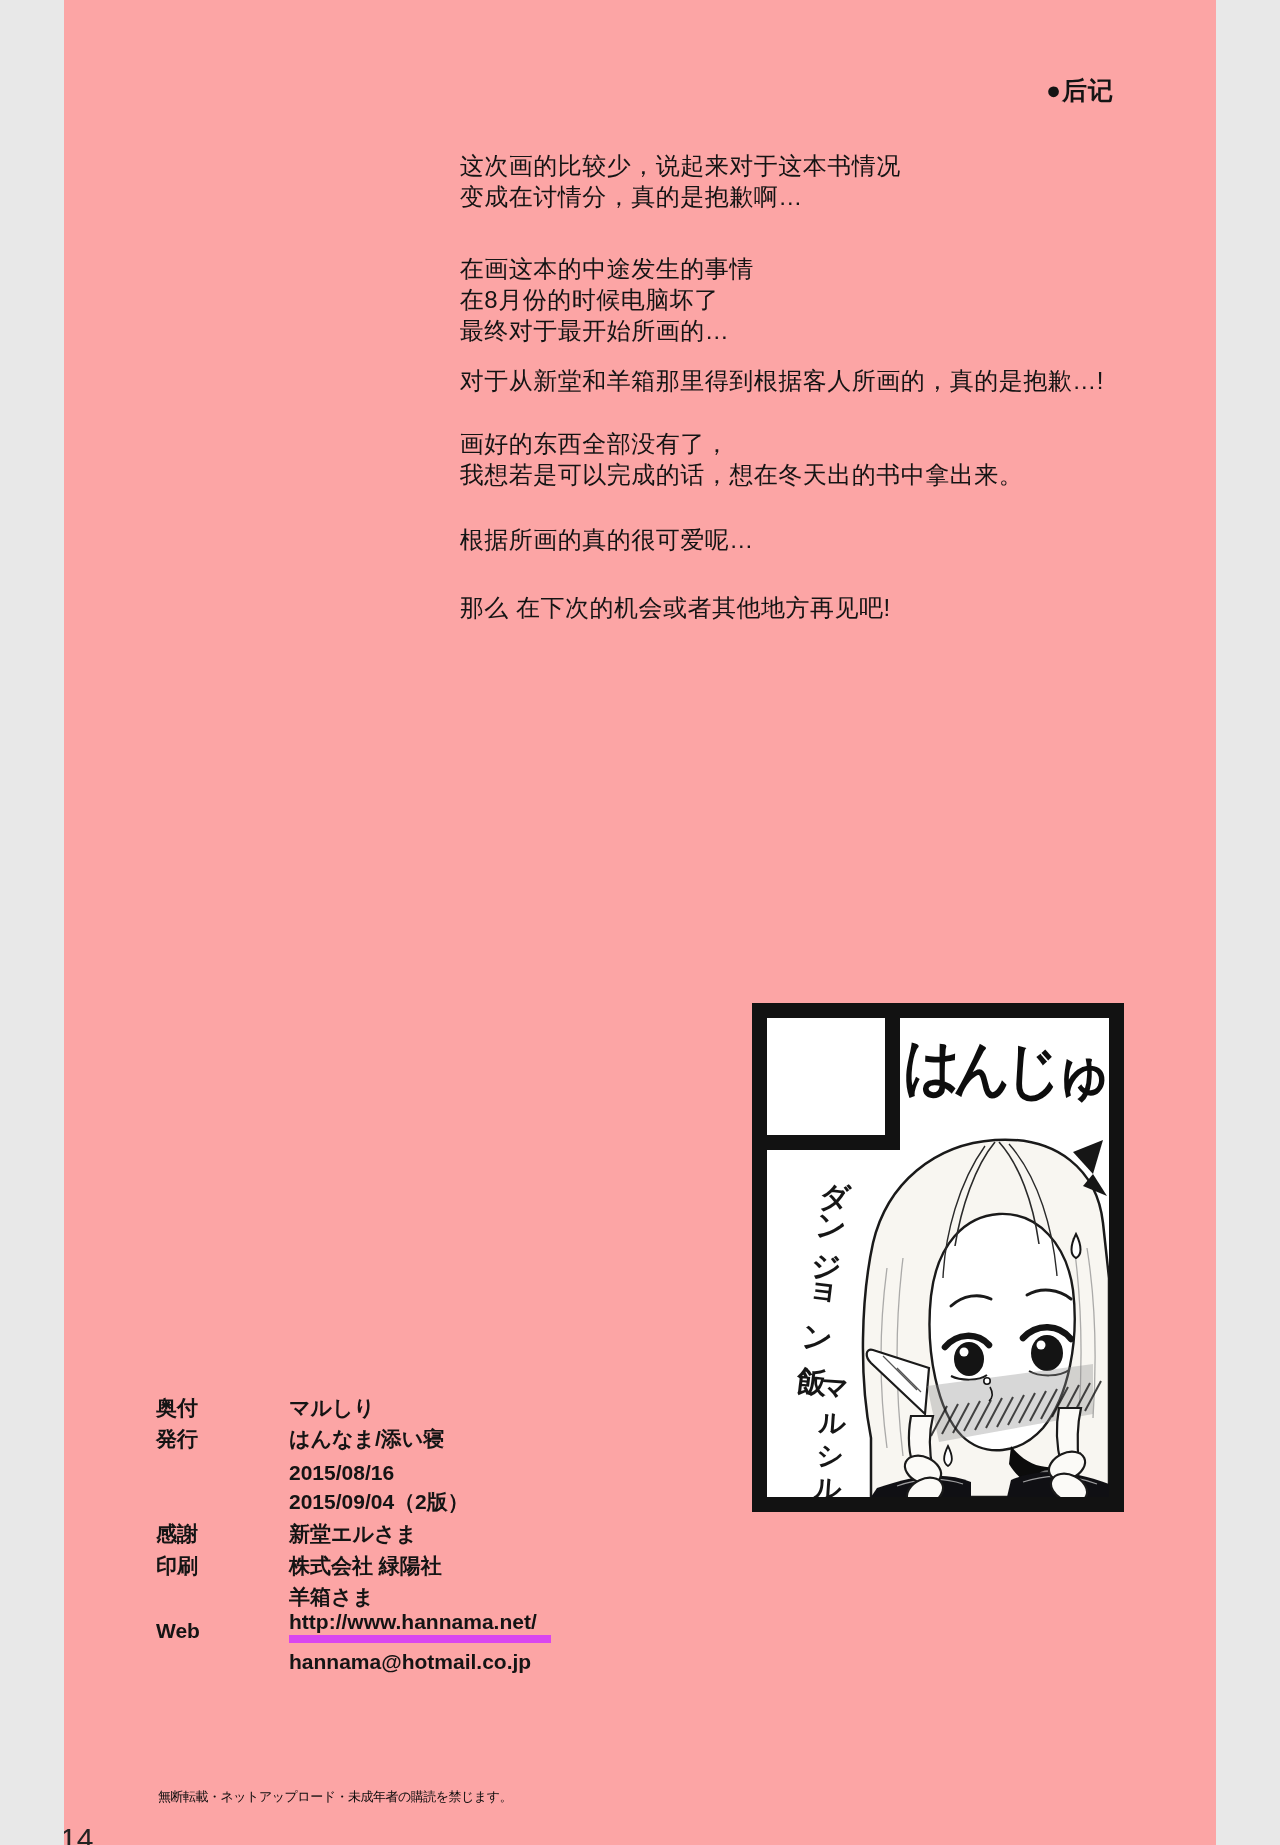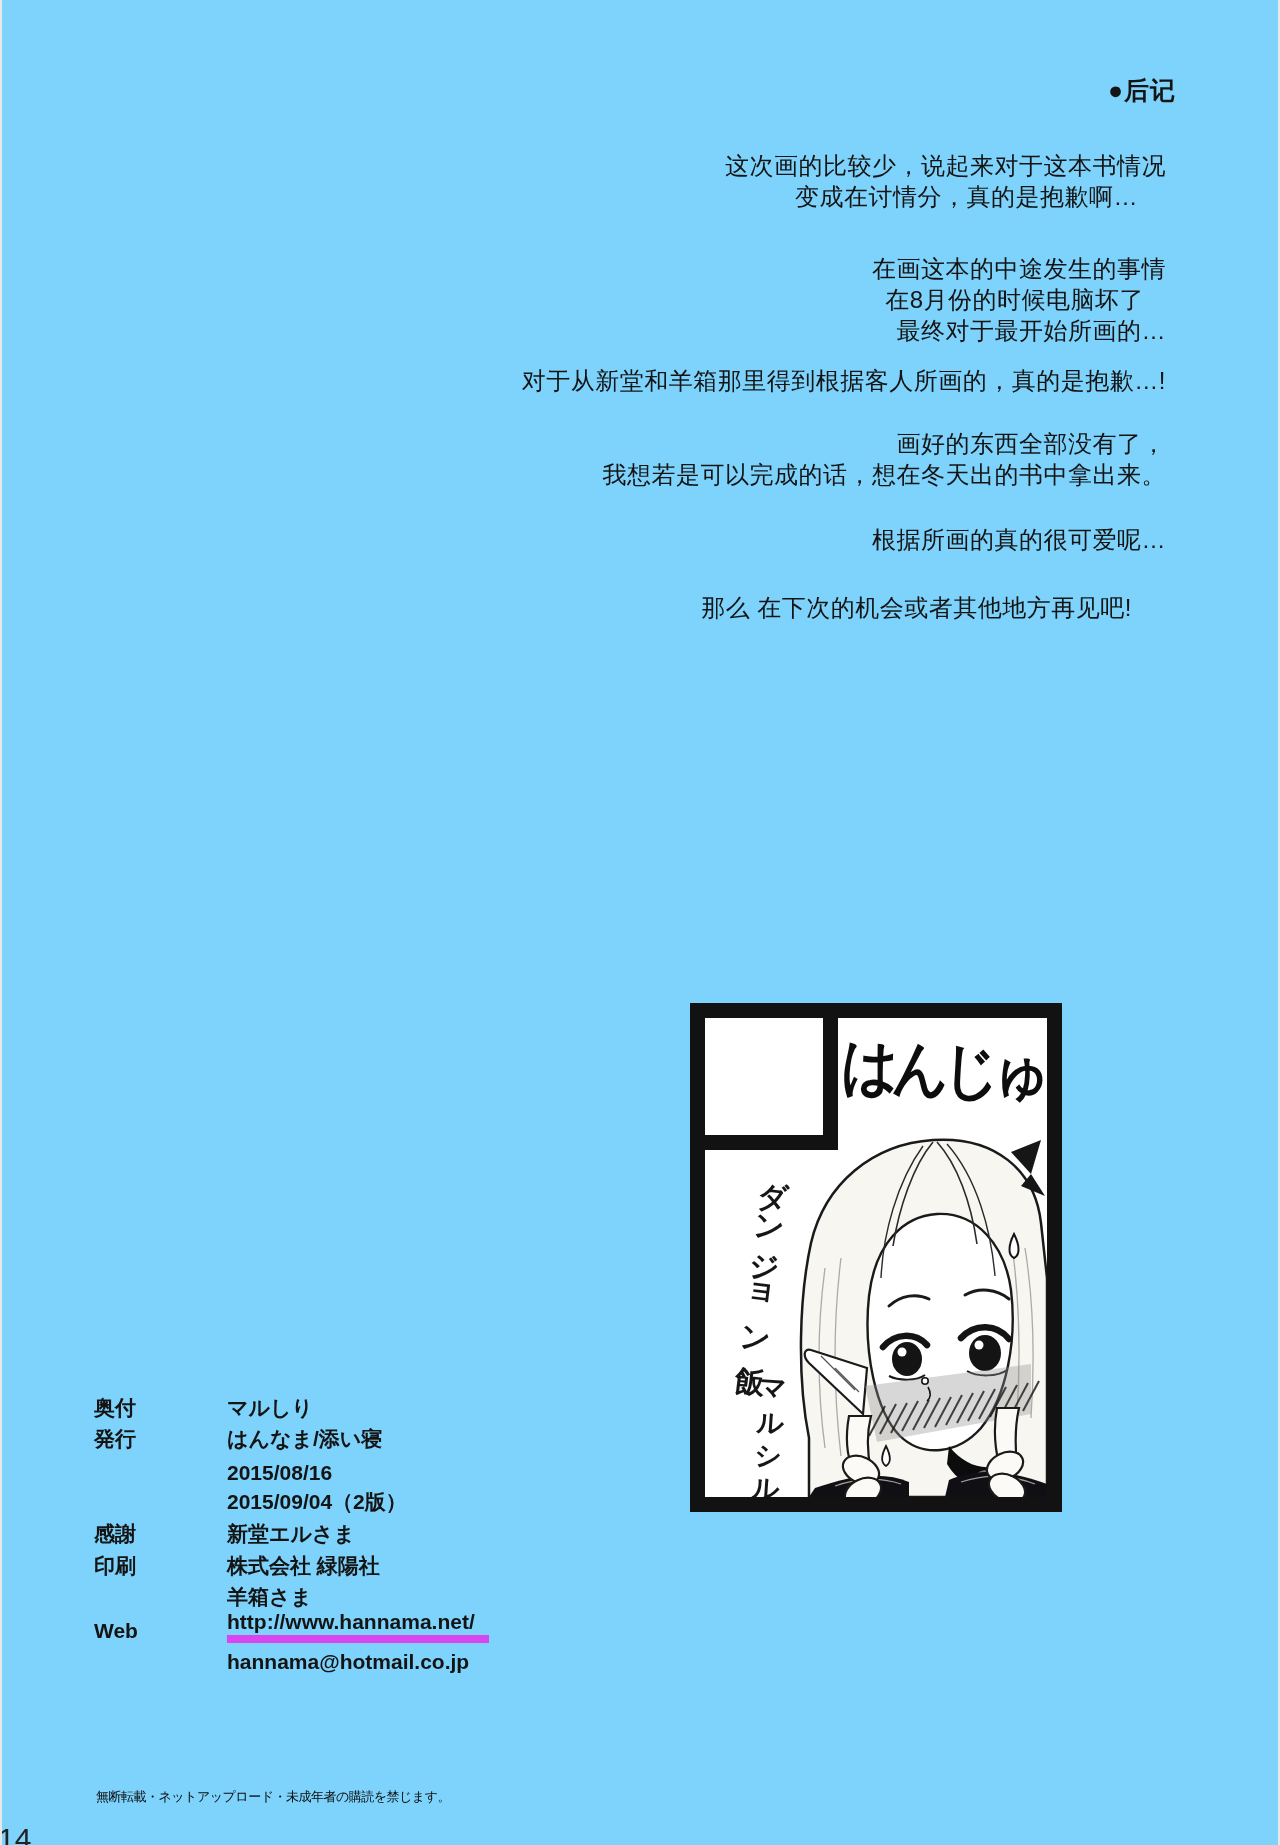--- a/index.html
+++ b/index.html
@@ -1,33 +1,32 @@
 <!DOCTYPE html>
 <html><head>
 <meta charset="utf-8">
 <style>
   html,body{margin:0;padding:0;background:#e8e8e8;}
   .page{
     position:relative;
-    width:1252px;height:1845px;
+    width:1152px;height:1845px;
     margin:0 auto;
-    background:#7dd3fc;
+    background:#fca5a5;
     overflow:hidden;
     font-family:"Liberation Sans","DejaVu Sans",sans-serif;
     color:#141414;
-    padding-left:24px;
   }
   
   .afterword-marker{
     position:absolute;top:74px;right:102px;
     font-size:25px;font-weight:600;letter-spacing:1px;
   }
   .afterword{
     position:absolute;top:146px;right:112px;
-    text-align:right;font-size:24px;line-height:31px;
+    font-size:24px;line-height:31px;
     letter-spacing:.5px;font-weight:500;
   }
   .afterword p{margin:0;white-space:nowrap;}
   .afterword .l0{margin-top:4px;}
   .afterword .l1{margin-right:28px;}
   .afterword .l2{margin-top:41px;}
   .afterword .l3{margin-right:22px;}
   .afterword .l5{margin-top:19px;}
   .afterword .l6{margin-top:32px;}
   .afterword .l8{margin-top:34px;}

